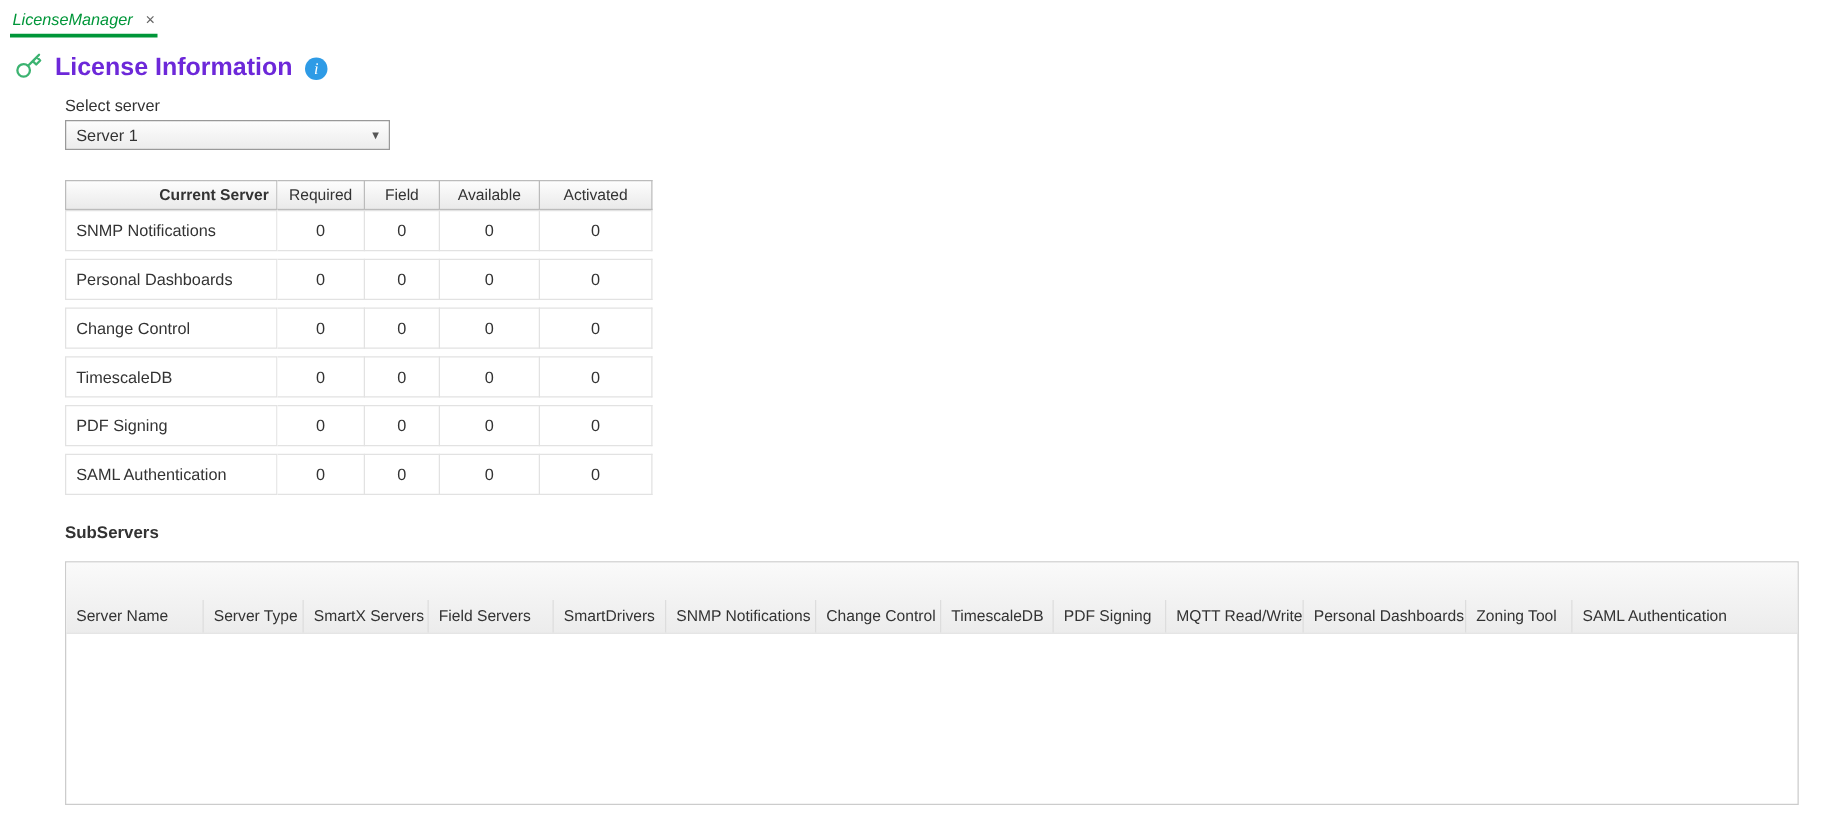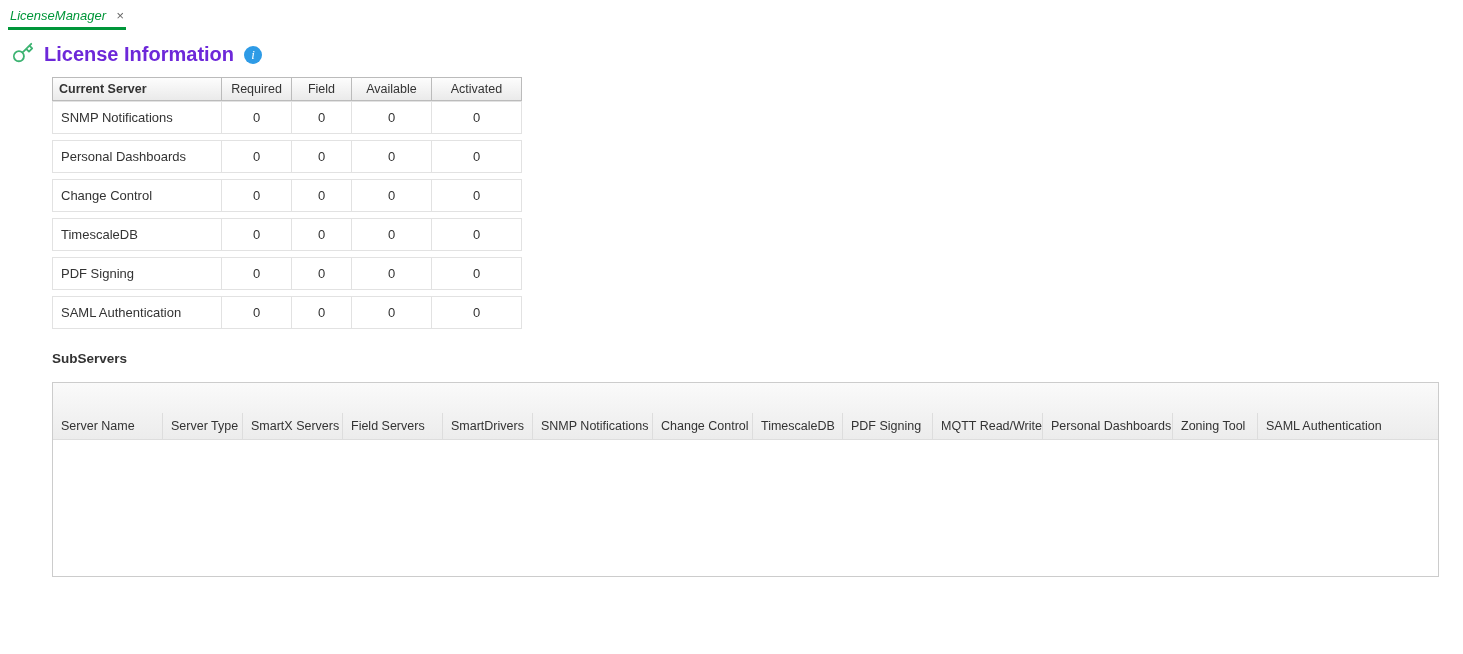--- a/index.html
+++ b/index.html
@@ -99,21 +99,21 @@
   }
   .lic-table thead th {
     background: linear-gradient(#fdfdfd,#eaeaea);
     border: 1px solid #bbb;
     font-size: 12.5px;
     font-weight: 600;
     padding: 4px 6px;
     color: #333;
   }
   .lic-table thead th:first-child {
-    text-align: left;
+    text-align: right;
     font-weight: 700;
   }
   .lic-table thead th:not(:first-child) {
     font-weight: 400;
     text-align: center;
     border-left: none;
   }
   .lic-table tbody td {
     border: 1px solid #e2e2e2;
     padding: 8px 8px;
@@ -180,20 +180,27 @@
   <div class="title-row">
     <span class="key-icon">
       <svg width="22" height="22" viewBox="0 0 24 24" fill="none" stroke="#3cb371" stroke-width="2" stroke-linecap="round" stroke-linejoin="round">
           <path d="M21 2l-2 2m-7.61 7.61a5.5 5.5 0 1 1-7.778 7.778 5.5 5.5 0 0 1 7.777-7.777zm0 0L15.5 7.5m0 0 3 3L22 7l-3-3m-3.5 3.5L19 4"></path>
         </svg>
     </span>
     <span class="page-title">License Information</span>
     <span class="info-icon">i</span>
   </div>
 
+  <div class="form-area">
+    <div class="form-label">Select server</div>
+    <div class="dropdown">
+      <span>Server 1</span>
+      <span class="arrow">▼</span>
+    </div>
+  </div>
 
   <table class="lic-table">
     <colgroup>
       <col style="width:170px">
       <col style="width:70px">
       <col style="width:60px">
       <col style="width:80px">
       <col style="width:90px">
     </colgroup>
     <thead>

